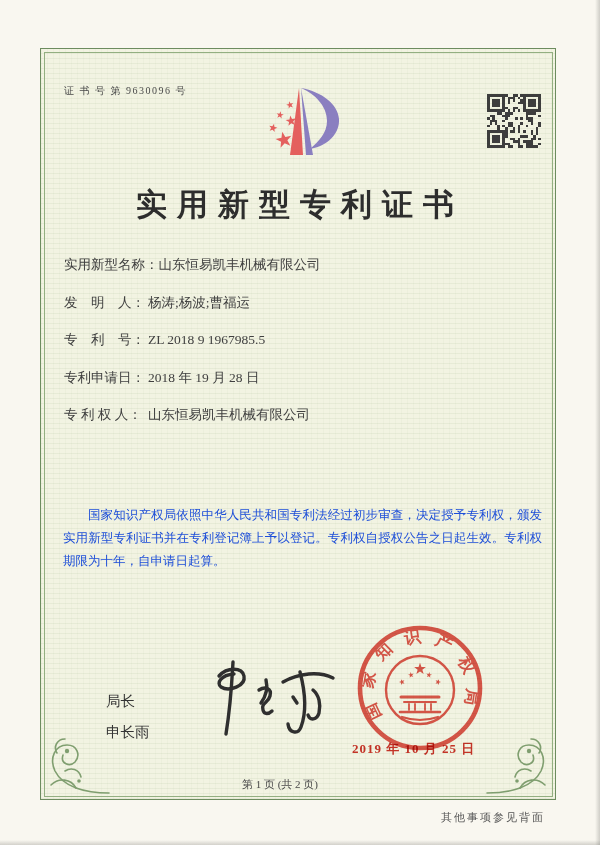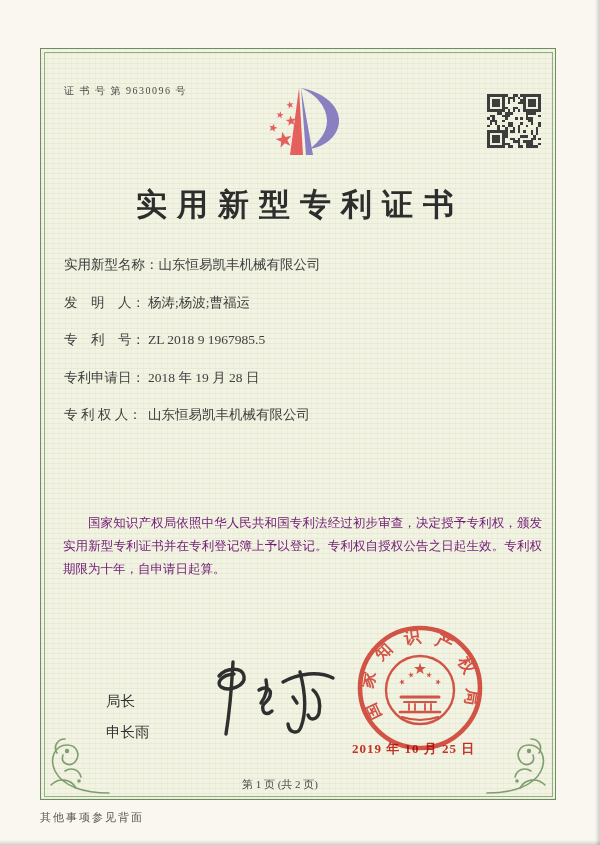--- a/index.html
+++ b/index.html
@@ -32,32 +32,32 @@
          font-size:31px;font-weight:bold;letter-spacing:10px;color:#2d2d2d;}
   
   .fields{position:absolute;left:64px;top:256px;width:478px;font-size:13.5px;}
   .field-row{height:37.6px;white-space:nowrap;}
   .field-label{display:inline-block;min-width:84px;color:#404040;}
   .field-value{color:#404040;}
   .grant-row{height:20px;white-space:nowrap;}
   .grant-second{margin-left:58px;}
   
   .body-text{position:absolute;left:63px;top:504px;width:479px;
-             font-size:12.5px;line-height:1.85;color:#701a75;text-align:justify;margin-top:8px;}
+             font-size:12.5px;line-height:1.85;color:#1d4ed8;text-align:justify;}
   .body-text p{margin:0;text-indent:2em;}
   
   .signatory{position:absolute;left:106px;top:686px;font-size:14.5px;line-height:31px;color:#333;}
   .signature{position:absolute;left:203px;top:655px;width:138px;height:92px;}
   .seal{position:absolute;left:354px;top:622px;width:132px;height:132px;mix-blend-mode:multiply;opacity:.88;}
   .seal-date{position:absolute;left:352px;top:740px;font-size:13px;letter-spacing:1px;
              color:#cf362c;font-weight:bold;mix-blend-mode:multiply;}
   
   .page-info{position:absolute;left:0;top:777px;width:560px;text-align:center;font-size:11px;color:#4a4a4a;}
-  .footer-note{position:absolute;left:0;top:810px;width:545px;text-align:left;
-               font-size:11px;letter-spacing:2px;color:#555;padding-left:40px;}
+  .footer-note{position:absolute;left:0;top:810px;width:545px;text-align:right;
+               font-size:11px;letter-spacing:2px;color:#555;}
   
   .flourish{position:absolute;width:72px;height:72px;}
   .flourish.bl{left:2px;bottom:2px;}
   .flourish.br{right:2px;bottom:2px;transform:scaleX(-1);}
   
   .scan-edge-right{position:absolute;right:0;top:0;width:5px;height:100%;
                    background:linear-gradient(to right, rgba(0,0,0,0), rgba(110,110,105,0.30));}
   .scan-edge-bottom{position:absolute;left:0;bottom:0;width:100%;height:5px;
                     background:linear-gradient(to bottom, rgba(0,0,0,0), rgba(110,110,105,0.28));}
 </style>

